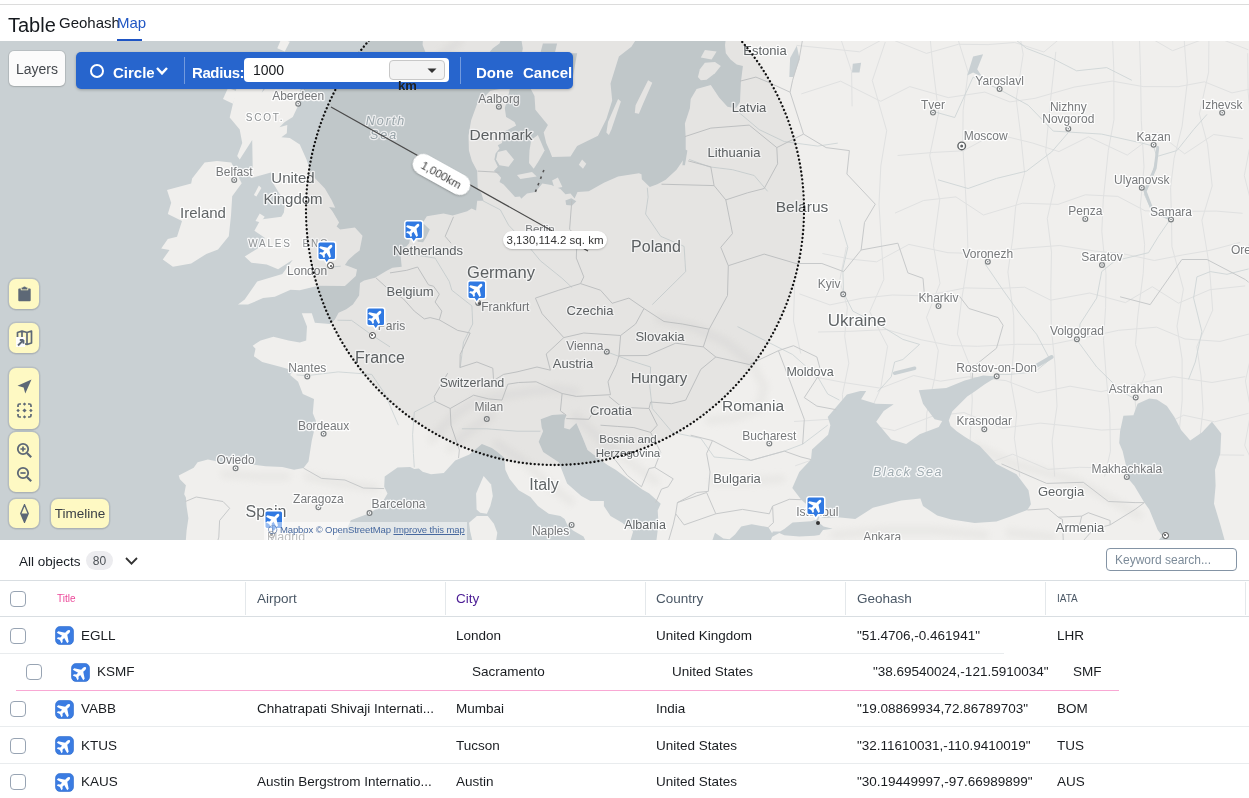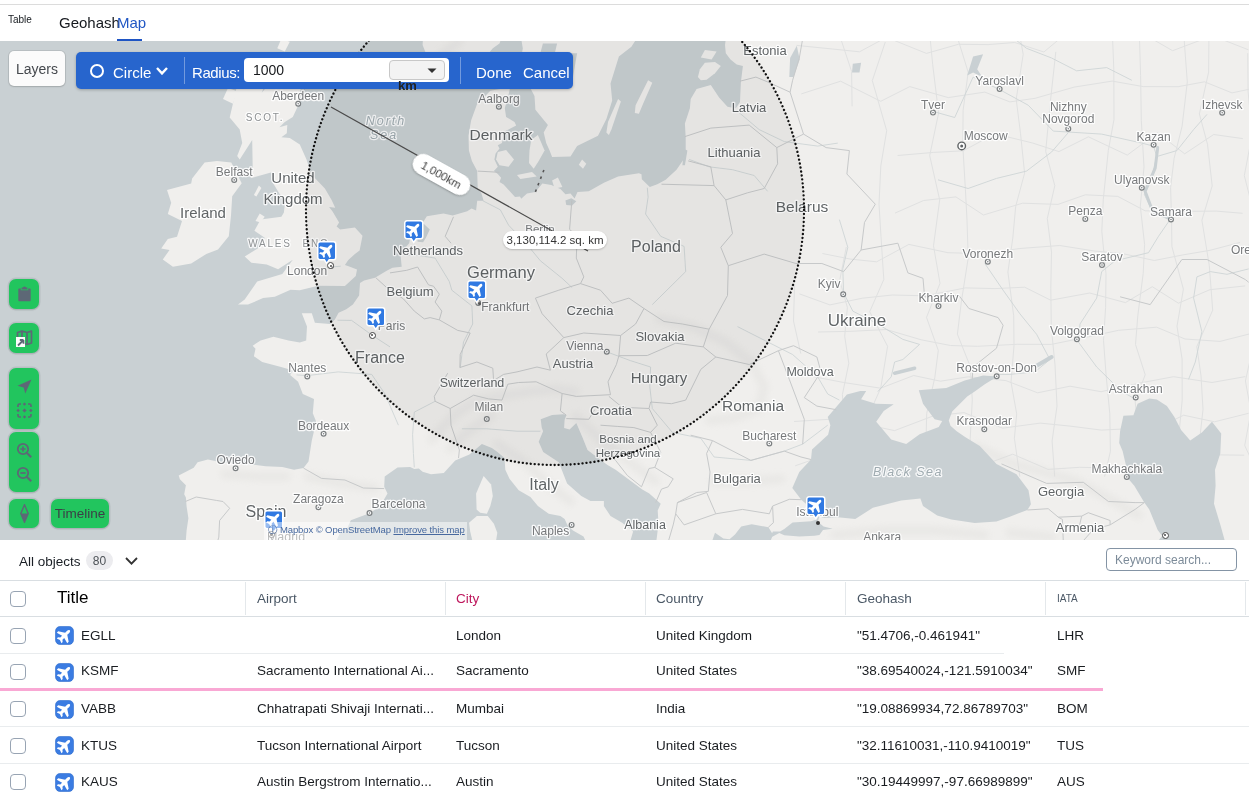--- a/index.html
+++ b/index.html
@@ -1,24 +1,24 @@
 <!DOCTYPE html>
 <html><head><meta charset="utf-8"><style>
 * { margin:0; padding:0; box-sizing:border-box; }
 body { width:1249px; height:798px; font-family:"Liberation Sans", sans-serif; overflow:hidden; position:relative; background:#fff; }
 .cb { position:absolute; width:16px; height:16px; border:1.5px solid #98a4b3; border-radius:4px; background:#fff; }
 .ct { position:absolute; top:0; bottom:0; display:flex; align-items:center; font-size:13.5px; color:#1a1d21; }
-.mbtn { position:absolute; background:#22c55e; border-radius:7px; box-shadow:0 0 0 1.5px rgba(70,80,90,0.12), 0 1px 2px rgba(0,0,0,0.1); display:flex; flex-direction:column; align-items:center; justify-content:space-around; }
-.wlab { position:absolute; color:#fff; font-weight:400; font-size:15px; }
+.mbtn { position:absolute; background:#fef9c3; border-radius:7px; box-shadow:0 0 0 1.5px rgba(70,80,90,0.12), 0 1px 2px rgba(0,0,0,0.1); display:flex; flex-direction:column; align-items:center; justify-content:space-around; }
+.wlab { position:absolute; color:#fff; font-weight:700; font-size:15px; }
 </style></head>
 <body>
 
 <div style="position:absolute;left:0;top:0;width:1249px;height:41px;background:#fff;border-top:2px solid #fff">
   <div style="position:absolute;left:0;top:2px;width:100%;height:1px;background:#dcdcdc"></div>
-  <div style="position:absolute;left:8px;top:12px;font-size:10px;color:#15191e">Table</div>
+  <div style="position:absolute;left:8px;top:12px;font-size:20px;color:#15191e">Table</div>
   <div style="position:absolute;left:59px;top:12px;font-size:15px;color:#15191e">Geohash</div>
   <div style="position:absolute;left:117px;top:12px;font-size:15px;color:#2157c4">Map</div>
   <div style="position:absolute;left:117px;top:37px;width:25px;height:3px;background:#1f55c4"></div>
 </div>
 
 <div style="position:absolute;left:0;top:41px;width:1249px;height:499px;background:#c9d0d3;overflow:hidden">
 <svg width="1249" height="499" viewBox="0 41 1249 499" style="position:absolute;left:0;top:0">
 <rect x="0" y="41" width="1249" height="499" fill="#f0efed"></rect>
 <g stroke="#e0e1e1" stroke-width="1" fill="none">
 
@@ -453,23 +453,23 @@
   <div style="position:absolute;left:19px;top:14px;font-size:13.5px;color:#191e24">All objects</div>
   <div style="position:absolute;left:86px;top:11px;width:27px;height:19px;background:#ececef;border-radius:10px;display:flex;align-items:center;justify-content:center;font-size:12px;color:#4d5257">80</div>
   <svg width="13" height="8" viewBox="0 0 13 8" style="position:absolute;left:125px;top:17px">
       <path d="M1,1 L6.5,6.6 L12,1" stroke="#333" stroke-width="1.8" fill="none"></path>
     </svg>
   <div style="position:absolute;left:1106px;top:8px;width:131px;height:23px;border:1px solid #8494a5;border-radius:4px;display:flex;align-items:center;padding-left:8px;font-size:12px;color:#7c8b99">Keyword search...</div>
 </div>
 
 <div style="position:absolute;left:0;top:580px;width:1249px;height:36.5px;border-top:1px solid #d9dee2;border-bottom:1px solid #d9dee2;background:#fff">
   <div class="cb" style="left:10px;top:10px"></div>
-  <div style="position:absolute;left:57px;top:0;bottom:0;display:flex;align-items:center;color:#000000;font-size:17px">Title</div>
+  <div style="position:absolute;left:57px;top:0;bottom:0;display:flex;align-items:center;color:#ec4899;font-size:10px">Title</div>
     <div style="position:absolute;left:257px;top:0;bottom:0;display:flex;align-items:center;color:#4b5866;font-size:13.5px">Airport</div>
-    <div style="position:absolute;left:456px;top:0;bottom:0;display:flex;align-items:center;color:#be185d;font-size:13.5px">City</div>
+    <div style="position:absolute;left:456px;top:0;bottom:0;display:flex;align-items:center;color:#4c1d95;font-size:13.5px">City</div>
     <div style="position:absolute;left:656px;top:0;bottom:0;display:flex;align-items:center;color:#4b5866;font-size:13.5px">Country</div>
     <div style="position:absolute;left:857px;top:0;bottom:0;display:flex;align-items:center;color:#4b5866;font-size:13.5px">Geohash</div>
     <div style="position:absolute;left:1057px;top:0;bottom:0;display:flex;align-items:center;color:#4b5866;font-size:10px">IATA</div>
   <div style="position:absolute;left:245px;top:1px;bottom:1px;width:1px;background:#e4e8eb"></div>
     <div style="position:absolute;left:445px;top:1px;bottom:1px;width:1px;background:#e4e8eb"></div>
     <div style="position:absolute;left:645px;top:1px;bottom:1px;width:1px;background:#e4e8eb"></div>
     <div style="position:absolute;left:845px;top:1px;bottom:1px;width:1px;background:#e4e8eb"></div>
     <div style="position:absolute;left:1045px;top:1px;bottom:1px;width:1px;background:#e4e8eb"></div>
     <div style="position:absolute;left:1245px;top:1px;bottom:1px;width:1px;background:#e4e8eb"></div>
 </div>
@@ -481,30 +481,29 @@
         <g transform="translate(9.5,9.5) rotate(45) scale(1.0)">
           <path d="M0,-7.4 C1.0,-7.4 1.5,-6.3 1.5,-5.2 L1.5,-2.4 L7.4,1.5 L7.4,3.5 L1.5,1.9 L1.5,4.4 L3.3,5.9 L3.3,7.6 L0,6.5 L-3.3,7.6 L-3.3,5.9 L-1.5,4.4 L-1.5,1.9 L-7.4,3.5 L-7.4,1.5 L-1.5,-2.4 L-1.5,-5.2 C-1.5,-6.3 -1.0,-7.4 0,-7.4 Z" fill="#fff"></path>
         </g>
       </svg></div>
 <div class="ct" style="left:81px">EGLL</div>
 <div class="ct" style="left:456px">London</div>
 <div class="ct" style="left:656px">United Kingdom</div>
 <div class="ct" style="left:857px">"51.4706,-0.461941"</div>
 <div class="ct" style="left:1057px">LHR</div>
 </div>
-<div style="position:absolute;left:0;top:654.0px;width:1103px;height:36.7px;border-bottom:3px solid #f9a8d4">
+<div style="position:absolute;left:16px;top:654.0px;width:1103px;height:36.7px;border-bottom:1px solid #f9a8d4">
 <div class="cb" style="left:10px;top:10.4px"></div>
 <div style="position:absolute;left:55px;top:8.9px"><svg width="19" height="19" viewBox="0 0 19 19" style="flex:0 0 auto">
         <rect x="0.5" y="0.5" width="18" height="18" rx="4.5" fill="#3b7ce2" stroke="#2f6dcd" stroke-width="0.6"></rect>
         <g transform="translate(9.5,9.5) rotate(45) scale(1.0)">
           <path d="M0,-7.4 C1.0,-7.4 1.5,-6.3 1.5,-5.2 L1.5,-2.4 L7.4,1.5 L7.4,3.5 L1.5,1.9 L1.5,4.4 L3.3,5.9 L3.3,7.6 L0,6.5 L-3.3,7.6 L-3.3,5.9 L-1.5,4.4 L-1.5,1.9 L-7.4,3.5 L-7.4,1.5 L-1.5,-2.4 L-1.5,-5.2 C-1.5,-6.3 -1.0,-7.4 0,-7.4 Z" fill="#fff"></path>
         </g>
       </svg></div>
 <div class="ct" style="left:81px">KSMF</div>
-<div class="ct" style="left:257px">Sacramento International Ai...</div>
 <div class="ct" style="left:456px">Sacramento</div>
 <div class="ct" style="left:656px">United States</div>
 <div class="ct" style="left:857px">"38.69540024,-121.5910034"</div>
 <div class="ct" style="left:1057px">SMF</div>
 </div>
 <div style="position:absolute;left:0;top:690.7px;width:1249px;height:36.7px;border-bottom:1px solid #e9ecee">
 <div class="cb" style="left:10px;top:10.4px"></div>
 <div style="position:absolute;left:55px;top:8.9px"><svg width="19" height="19" viewBox="0 0 19 19" style="flex:0 0 auto">
         <rect x="0.5" y="0.5" width="18" height="18" rx="4.5" fill="#3b7ce2" stroke="#2f6dcd" stroke-width="0.6"></rect>
         <g transform="translate(9.5,9.5) rotate(45) scale(1.0)">
@@ -520,21 +519,20 @@
 </div>
 <div style="position:absolute;left:0;top:727.4px;width:1249px;height:36.7px;border-bottom:1px solid #e9ecee">
 <div class="cb" style="left:10px;top:10.4px"></div>
 <div style="position:absolute;left:55px;top:8.9px"><svg width="19" height="19" viewBox="0 0 19 19" style="flex:0 0 auto">
         <rect x="0.5" y="0.5" width="18" height="18" rx="4.5" fill="#3b7ce2" stroke="#2f6dcd" stroke-width="0.6"></rect>
         <g transform="translate(9.5,9.5) rotate(45) scale(1.0)">
           <path d="M0,-7.4 C1.0,-7.4 1.5,-6.3 1.5,-5.2 L1.5,-2.4 L7.4,1.5 L7.4,3.5 L1.5,1.9 L1.5,4.4 L3.3,5.9 L3.3,7.6 L0,6.5 L-3.3,7.6 L-3.3,5.9 L-1.5,4.4 L-1.5,1.9 L-7.4,3.5 L-7.4,1.5 L-1.5,-2.4 L-1.5,-5.2 C-1.5,-6.3 -1.0,-7.4 0,-7.4 Z" fill="#fff"></path>
         </g>
       </svg></div>
 <div class="ct" style="left:81px">KTUS</div>
-<div class="ct" style="left:257px">Tucson International Airport</div>
 <div class="ct" style="left:456px">Tucson</div>
 <div class="ct" style="left:656px">United States</div>
 <div class="ct" style="left:857px">"32.11610031,-110.9410019"</div>
 <div class="ct" style="left:1057px">TUS</div>
 </div>
 <div style="position:absolute;left:0;top:764.1px;width:1249px;height:36.7px;border-bottom:1px solid #e9ecee">
 <div class="cb" style="left:10px;top:10.4px"></div>
 <div style="position:absolute;left:55px;top:8.9px"><svg width="19" height="19" viewBox="0 0 19 19" style="flex:0 0 auto">
         <rect x="0.5" y="0.5" width="18" height="18" rx="4.5" fill="#3b7ce2" stroke="#2f6dcd" stroke-width="0.6"></rect>
         <g transform="translate(9.5,9.5) rotate(45) scale(1.0)">

